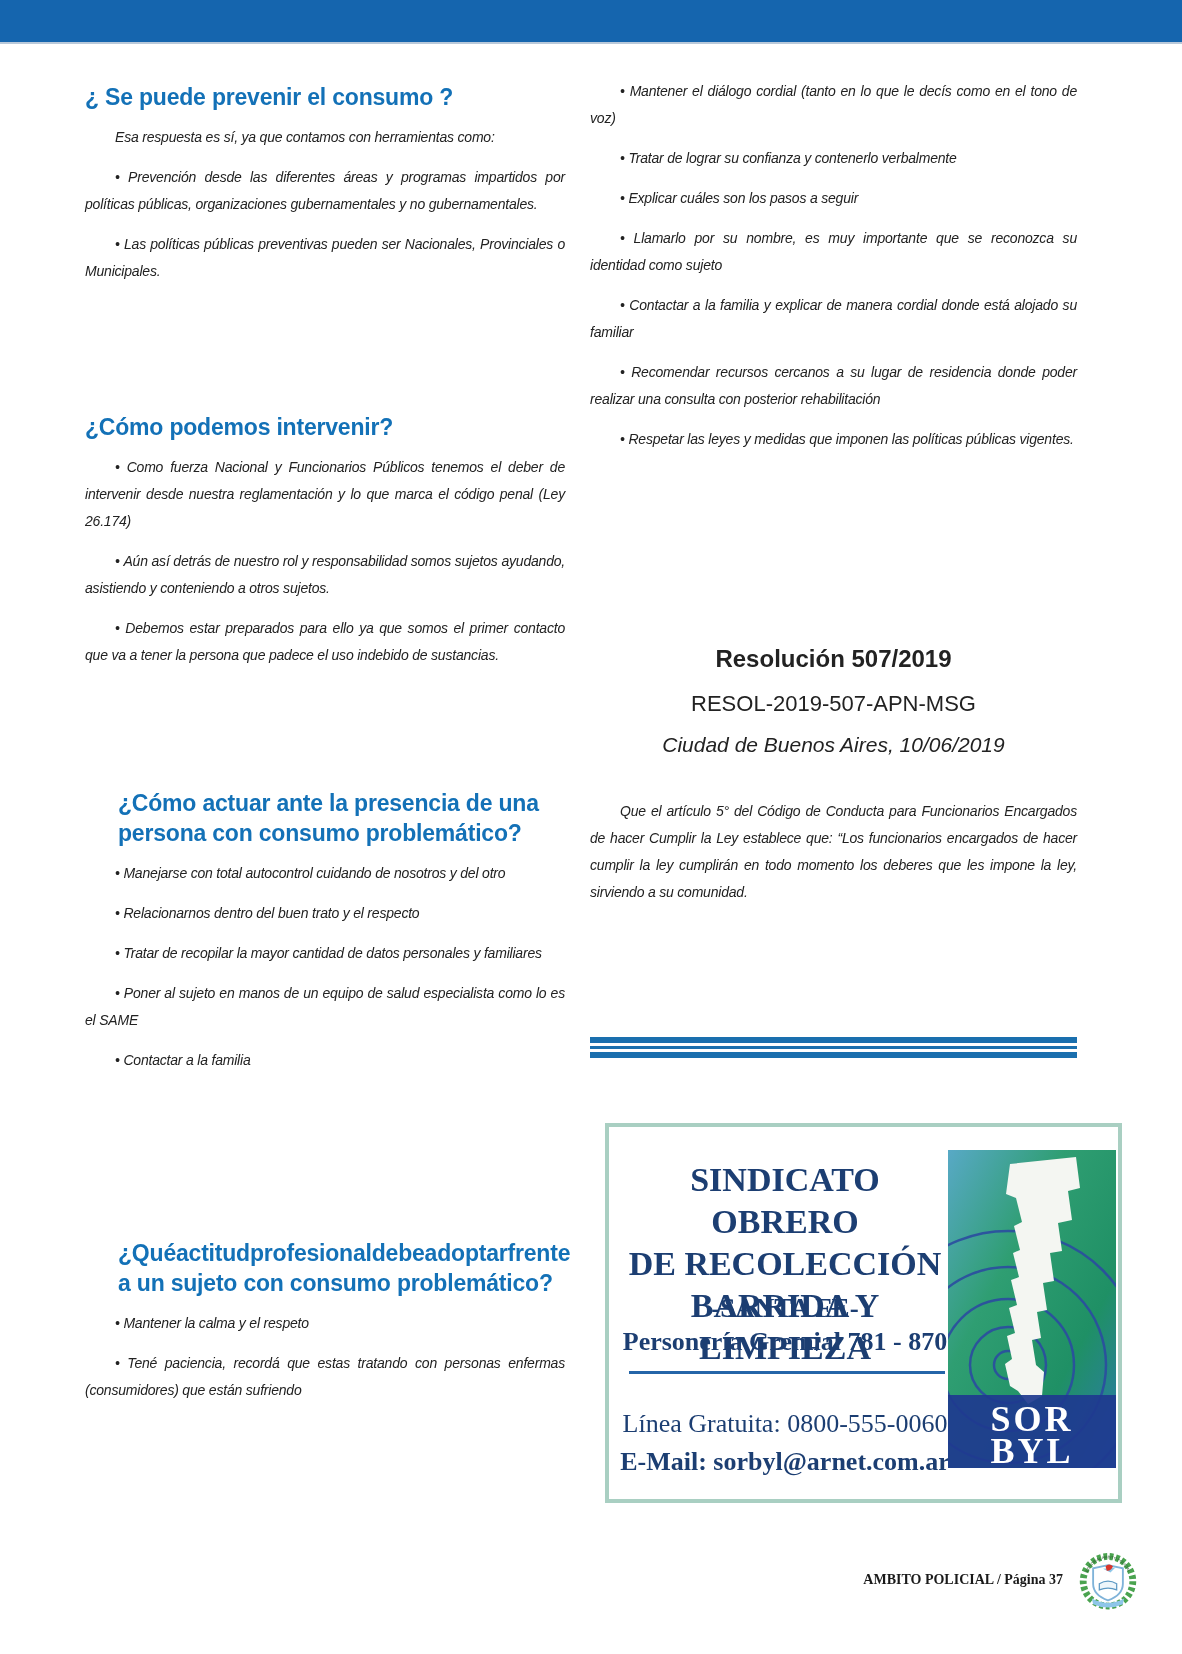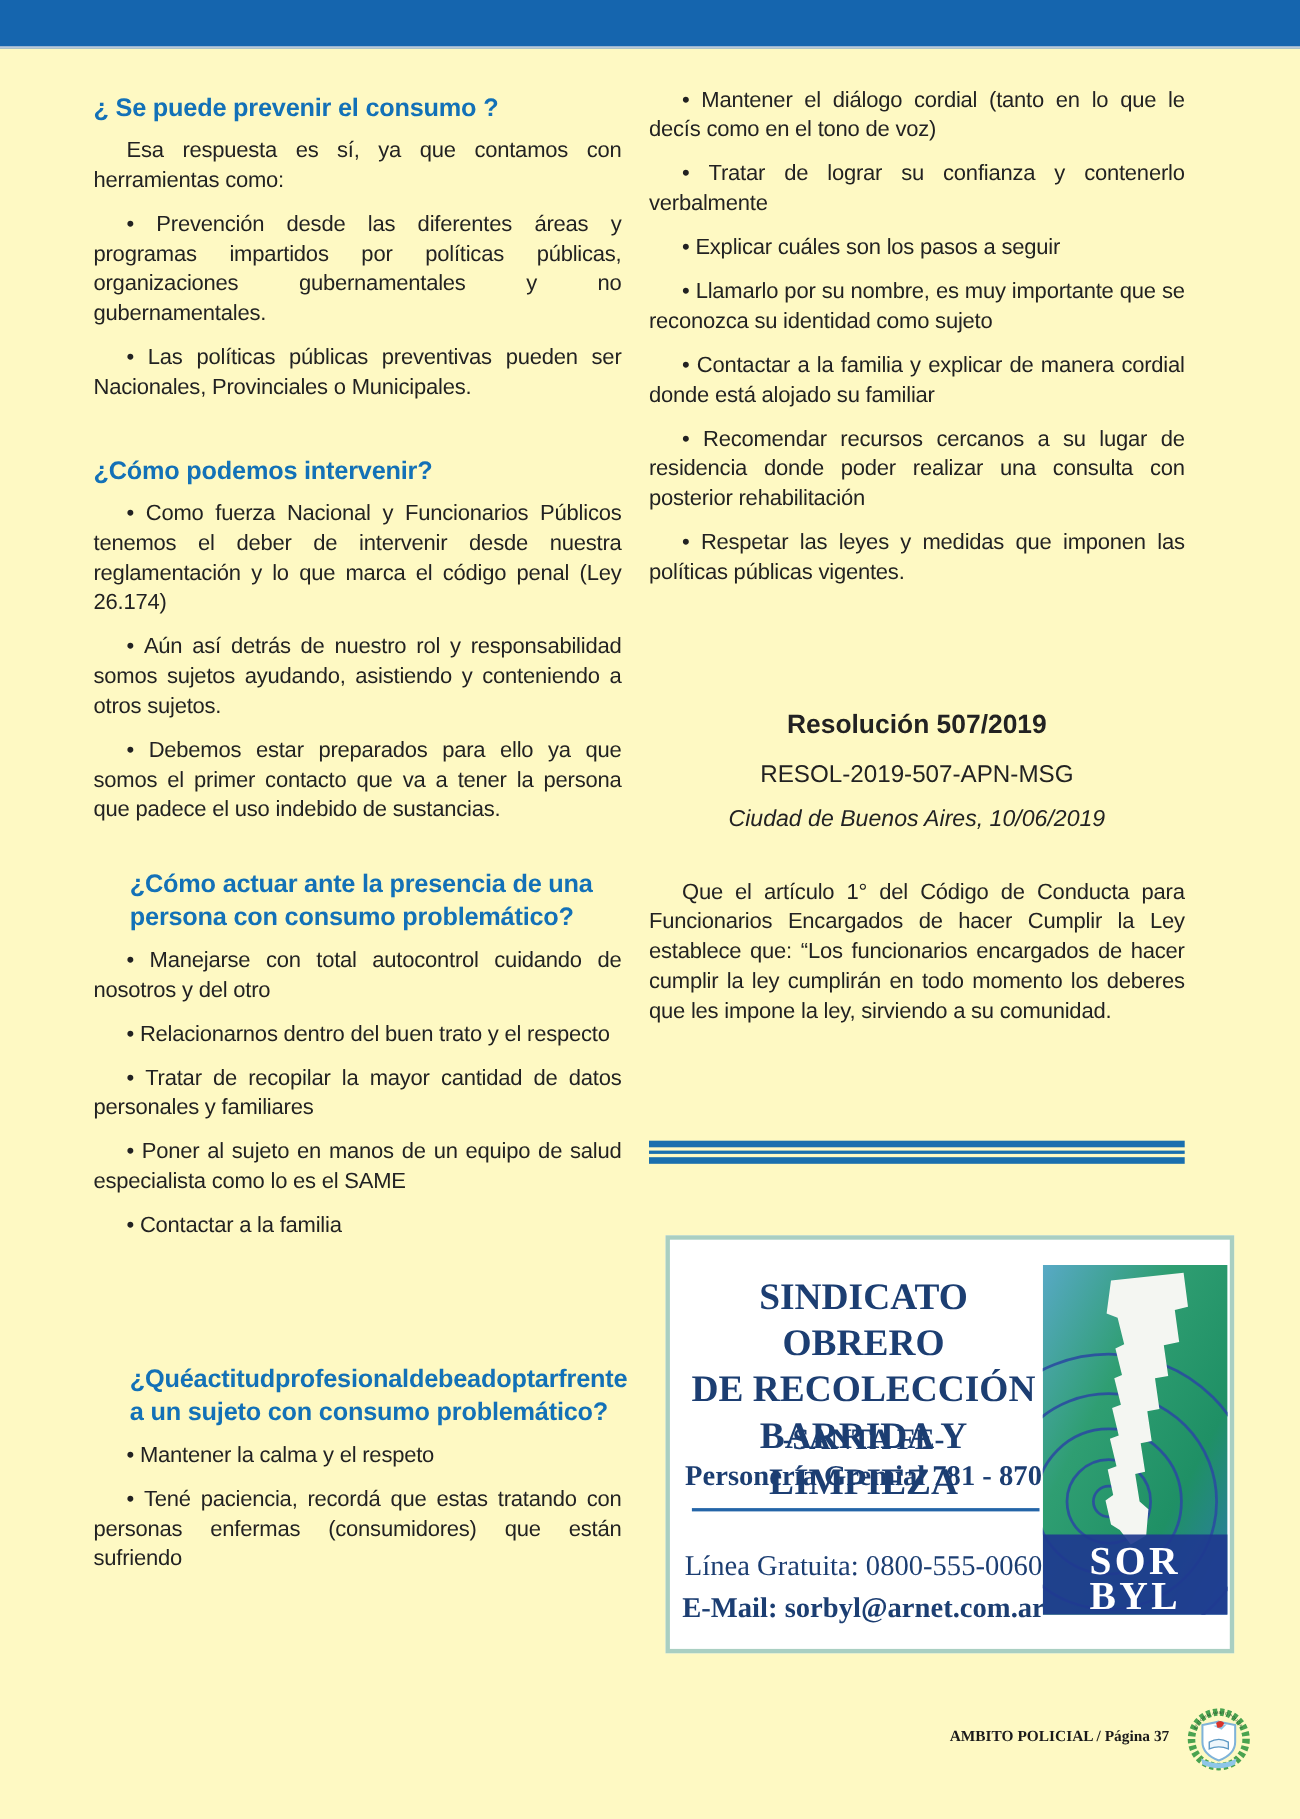--- a/index.html
+++ b/index.html
@@ -1,26 +1,26 @@
 <!DOCTYPE html>
 <html lang="es"><head>
 <meta charset="utf-8">
 <style>
   html,body{margin:0;padding:0;background:#e8e8e8;}
-  .page{position:relative;width:1182px;height:1654px;background:#fef9c3;
+  .page{position:relative;width:1182px;height:1654px;background:#ffffff;
         font-family:"Liberation Sans",sans-serif;overflow:hidden;margin:0 auto;}
   .topbar{position:absolute;left:0;top:0;width:100%;height:42px;background:#1565ae;
           border-bottom:2px solid #b9c9da;}
   .col{position:absolute;top:0;height:100%;}
   .col-left{left:85px;width:480px;}
   .col-right{left:590px;width:487px;}
   .block{position:absolute;left:0;width:100%;}
 
-  p.body{margin:0 0 13px;font-size:20px;line-height:27px;text-align:justify;
-         color:#222222;letter-spacing:-0.2px;}
+  p.body{margin:0 0 13px;font-size:14px;line-height:27px;text-align:justify;
+         color:#222222;letter-spacing:-0.2px;font-style:italic;}
   p.indent{text-indent:30px;}
   p.bullet{text-indent:30px;}
   p.bullet::before{content:"\2022\00a0";}
 
   .h-blue{font-size:23px;font-weight:bold;color:#1371b7;margin:0 0 12px;
           line-height:30px;letter-spacing:-0.2px;}
   .h-pad{padding-left:33px;}
 
   .res{text-align:center;color:#222;}
   .res-title{font-size:24px;font-weight:bold;margin:0 0 18px;}
@@ -98,21 +98,21 @@
       <p class="body bullet">Respetar las leyes y medidas que imponen las políticas públicas vigentes.</p>
     </section>
 
     <section class="block res" style="top:645px">
       <h3 class="res-title">Resolución 507/2019</h3>
       <div class="res-code">RESOL-2019-507-APN-MSG</div>
       <div class="res-date">Ciudad de Buenos Aires, 10/06/2019</div>
     </section>
 
     <section class="block" style="top:798px">
-      <p class="body indent">Que el artículo 1° del Código de Conducta para Funcionarios Encargados de hacer Cumplir la Ley establece que: “Los funcionarios encargados de hacer cumplir la ley cumplirán en todo momento los deberes que les impone la ley, sirviendo a su comunidad.</p>
+      <p class="body indent">Que el artículo 5° del Código de Conducta para Funcionarios Encargados de hacer Cumplir la Ley establece que: “Los funcionarios encargados de hacer cumplir la ley cumplirán en todo momento los deberes que les impone la ley, sirviendo a su comunidad.</p>
     </section>
 
     <div>
       <div class="rule" style="top:1037px;height:6px"></div>
       <div class="rule" style="top:1046px;height:3px"></div>
       <div class="rule" style="top:1052px;height:6px"></div>
     </div>
 
     <div class="ad">
       <div class="ad-abs ad-title">

